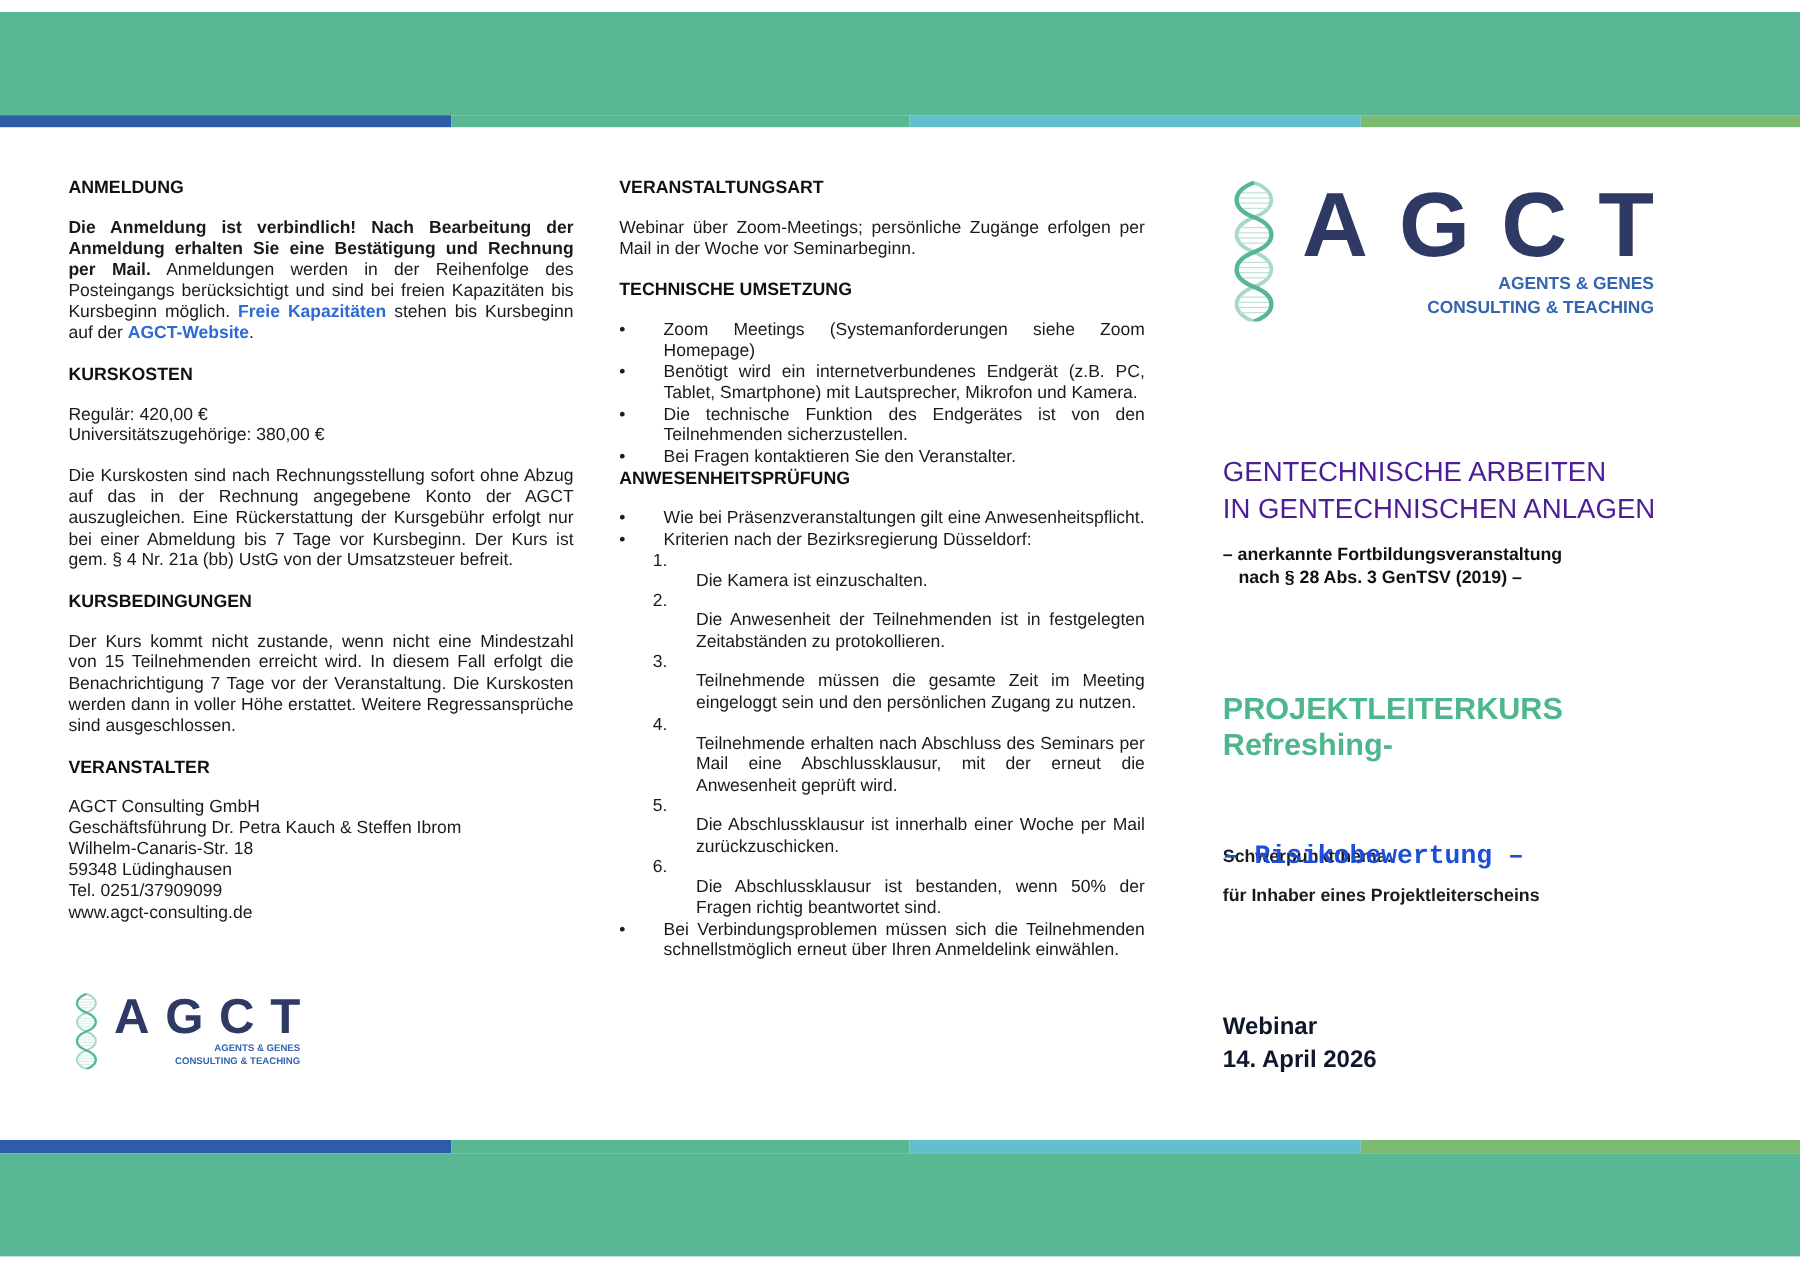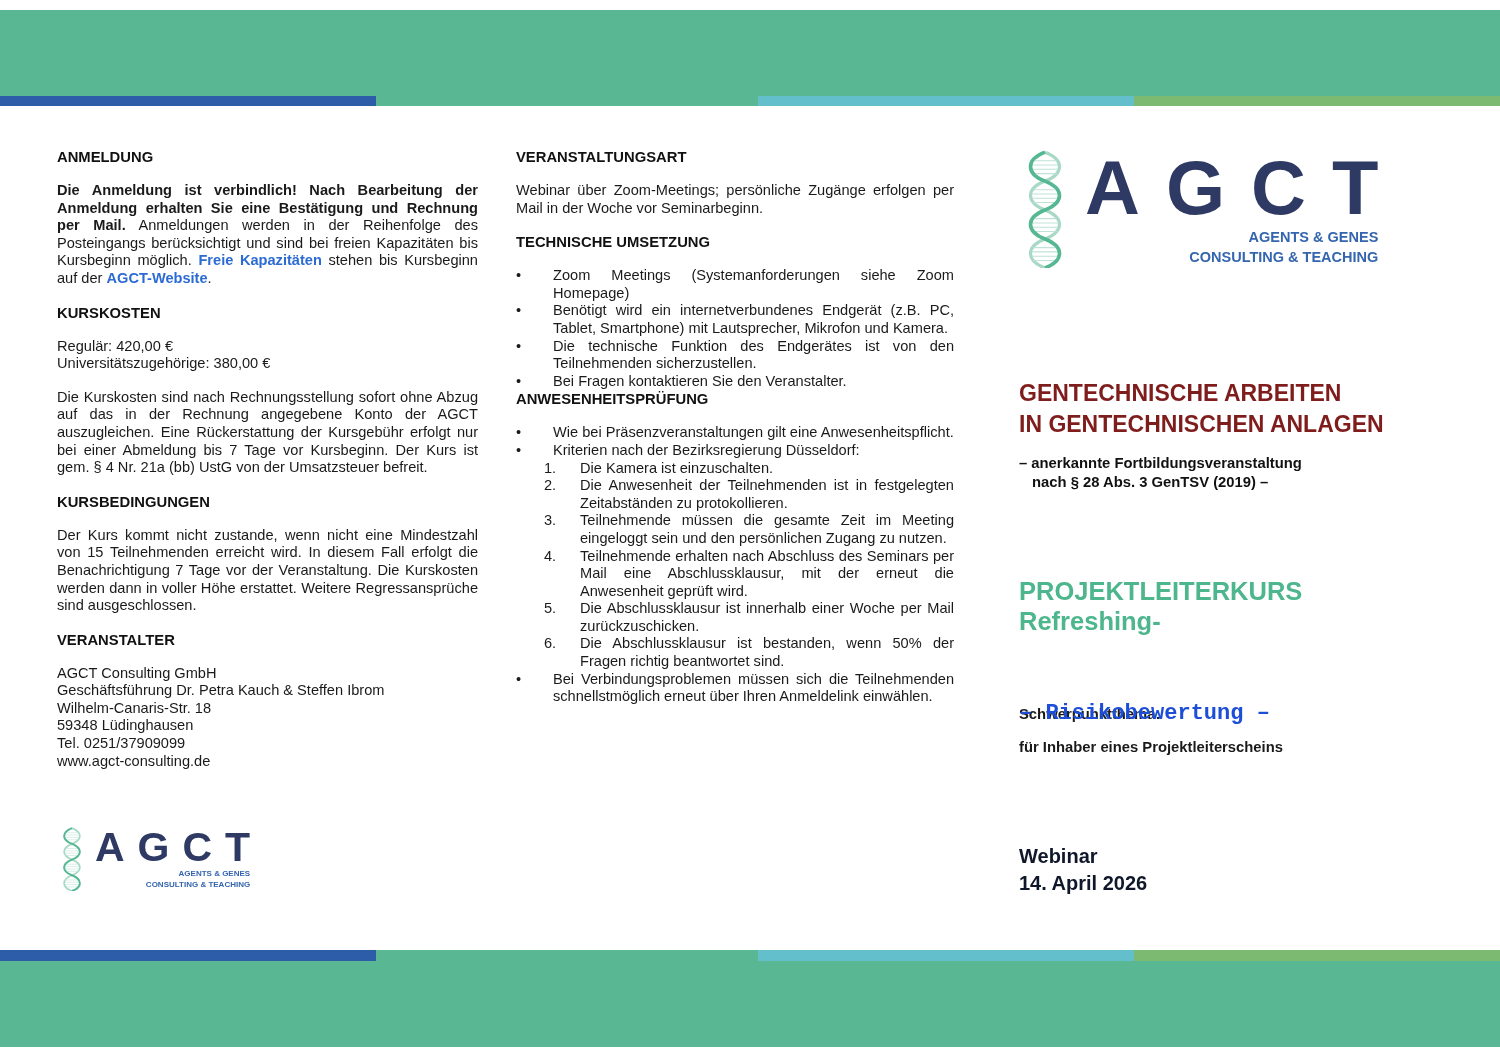--- a/index.html
+++ b/index.html
@@ -30,24 +30,24 @@
   a.doclink{color:#2b6bd3;font-weight:bold;text-decoration:none;cursor:pointer;}
   .addr div{margin:0;}
   .mt27{margin-top:27px;} .mt40{margin-top:40px;}
   
   .blist{margin:0;}
   .bitem{display:flex;margin:0;}
   .bmark{flex:0 0 37px;}
   .btext{flex:1;text-align:justify;}
   .nitem{display:flex;margin:0 0 0 28px;}
   .nmark{flex:0 0 36px;}
-  .ntext{flex:1;text-align:justify;}
+  .ntext{flex:1;text-align:justify;margin-top:16px;}
   
   .rblock{position:absolute;left:0;}
-  .maintitle{top:230px;font-size:23px;line-height:31px;font-weight:bold;color:#7f1d1d;}
+  .maintitle{top:230px;font-size:23px;line-height:31px;font-weight:normal;color:#4c1d95;}
   .subtitle{top:306px;font-size:14.8px;line-height:19px;font-weight:bold;color:#111;}
   .subtitle .indent{padding-left:13px;}
   .course{top:428px;font-size:25.5px;line-height:30px;font-weight:bold;color:#4db68c;}
   .schwerpunkt{top:558px;font-size:14.8px;font-weight:bold;}
   .risiko{top:554px;font-size:22px;line-height:24px;font-weight:bold;color:#1d4ed8;font-family:Liberation Mono, monospace;}
   .audience{top:591px;font-size:14.8px;font-weight:bold;}
   .webinar{top:695px;font-size:20px;line-height:27px;font-weight:bold;color:#0f172a;}
   
   .logo{display:flex;align-items:flex-start;}
   .logo-text{display:flex;flex-direction:column;align-items:flex-end;}

